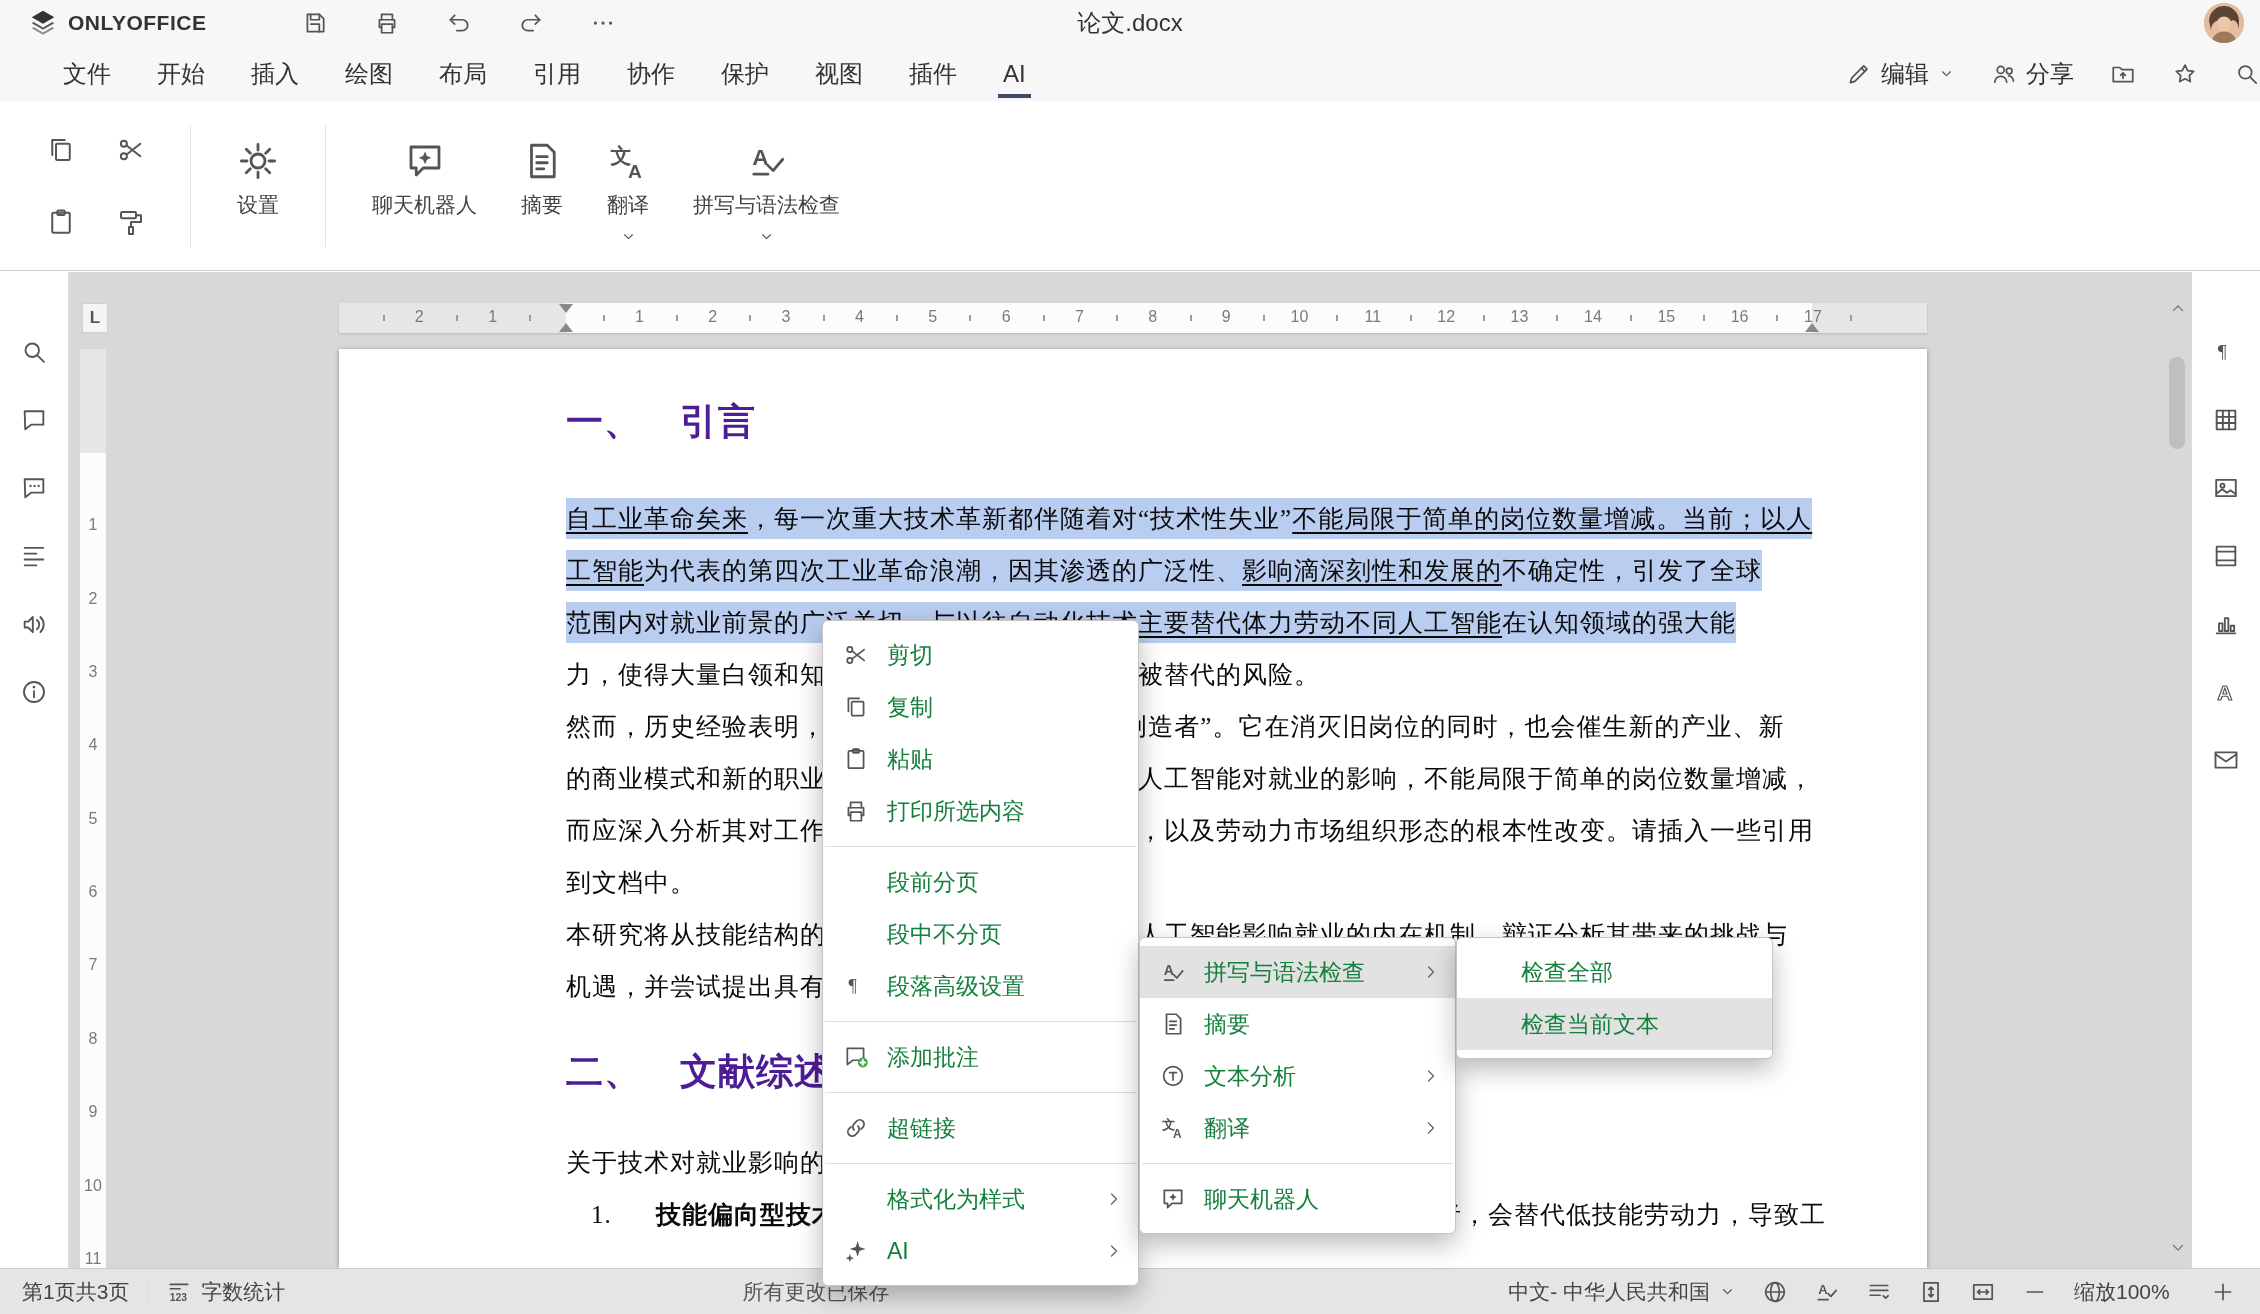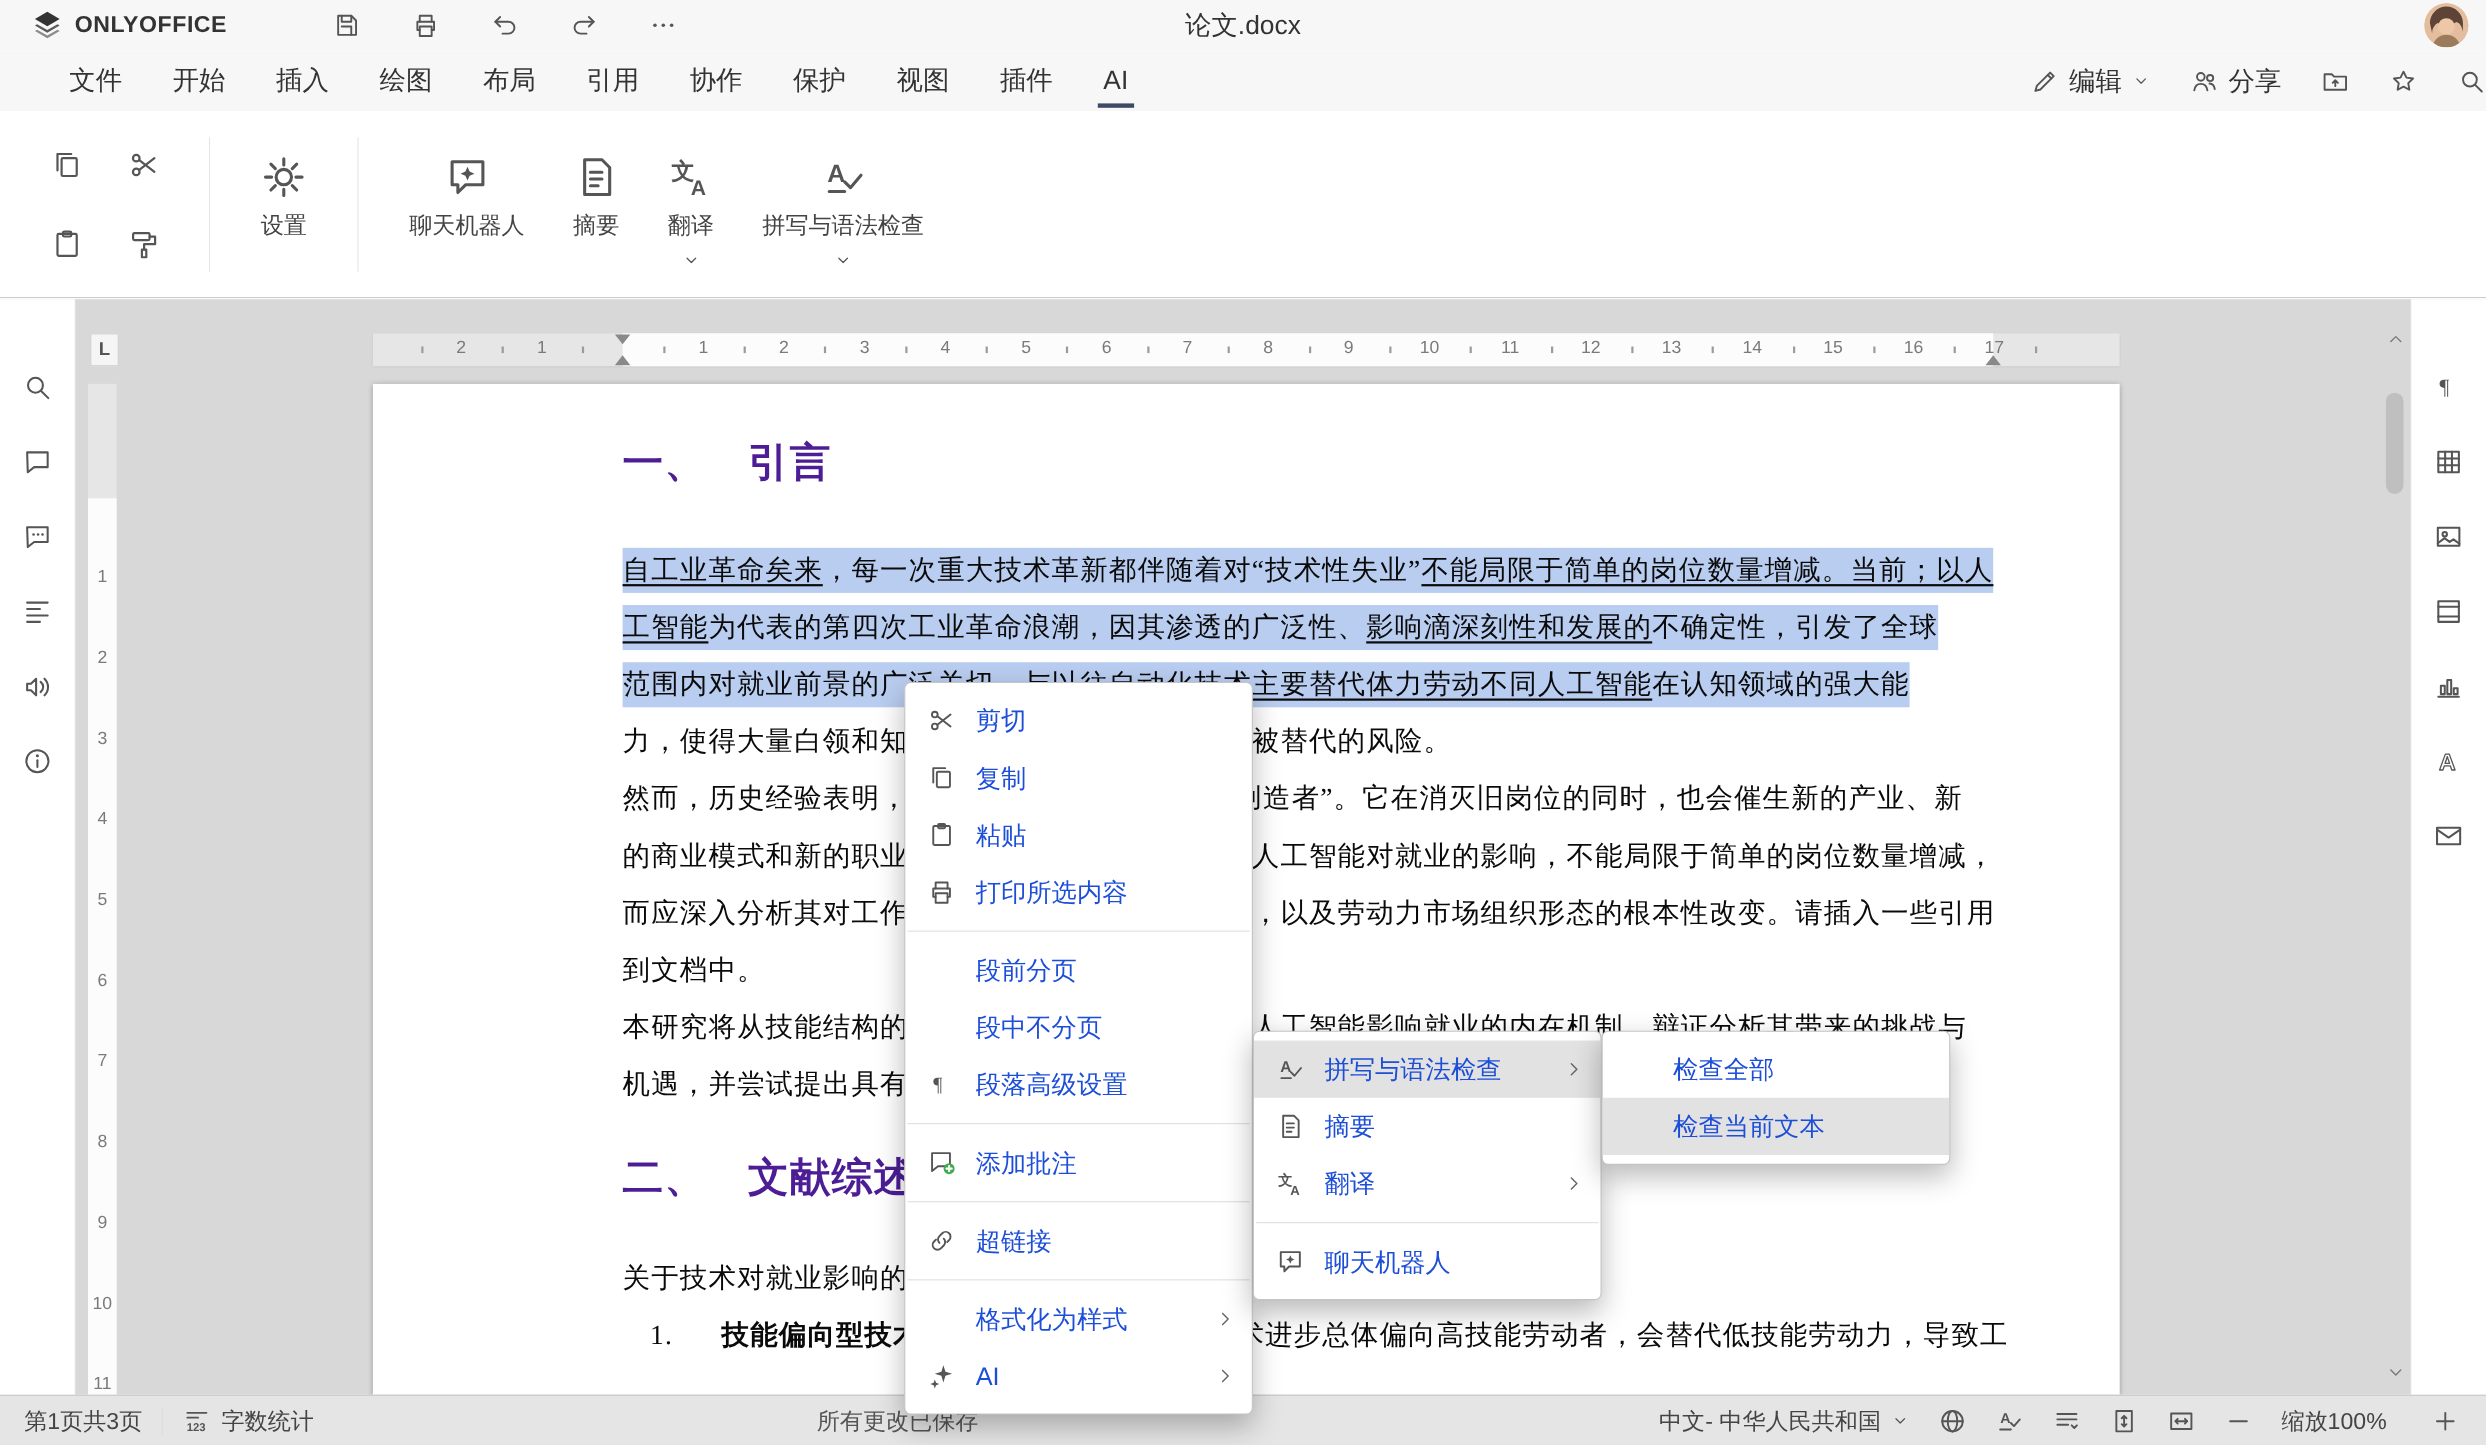--- a/index.html
+++ b/index.html
@@ -77,21 +77,21 @@
   .seltext{background:#b9cdf0;padding:7px 0;}
   .useg{text-decoration:underline;text-decoration-thickness:1.5px;text-underline-offset:5px;}
   .bseg{font-weight:bold;}
 
   
   .menu{position:absolute;width:317px;background:#fff;border:1px solid #c4c4c4;border-radius:6px;
         box-shadow:0 10px 26px rgba(0,0,0,.28);padding:8px 0;z-index:60;box-sizing:border-box;}
   #menu1{left:822px;top:620px;}
   #menu2{left:1139px;top:937px;}
   #menu3{left:1456px;top:937px;}
-  .mi{display:flex;align-items:center;height:52px;padding:0 14px 0 18px;font-size:23px;color:#1d4ed8;}
+  .mi{display:flex;align-items:center;height:52px;padding:0 14px 0 18px;font-size:23px;color:#15803d;}
   .mi.hl{background:#e2e2e2;}
   .mi-ic{width:30px;height:30px;margin-right:16px;flex:none;display:flex;align-items:center;justify-content:center;}
   .mi-label{flex:1;white-space:nowrap;}
   .mi-arrow{flex:none;margin-left:8px;display:flex;}
   .mi-arrow .ic{width:20px;height:20px;stroke:#666;}
   .msep{height:1px;background:#dedede;margin:9px 2px;}
 
   
   .statusbar{position:absolute;left:0;top:1268px;width:2260px;height:46px;background:#e5e5e5;border-top:1px solid #cacaca;
              display:flex;align-items:center;font-size:21px;color:#444;box-sizing:border-box;}
@@ -609,20 +609,34 @@
             <path d="M6 3h9l4 4v14H6z"></path>
             <path d="M9 9.5h6M9 13h6M9 16.5h4"></path>
           </svg>
         </span>
          <span class="mi-label">摘要</span>
 
        </div>
       <div class="mi ">
          <span class="mi-ic">
           <svg class="ic" viewBox="0 0 24 24">
+            <circle cx="12" cy="12" r="8.6"></circle>
+            <path d="M8.8 8.8h6.4M12 8.8v7"></path>
+          </svg>
+        </span>
+         <span class="mi-label">文本分析</span>
+         <span class="mi-arrow">
+          <svg class="ic" viewBox="0 0 24 24">
+            <path d="M9 6l6 6-6 6"></path>
+          </svg>
+        </span>
+       </div>
+      <div class="mi ">
+         <span class="mi-ic">
+          <svg class="ic" viewBox="0 0 24 24">
             <text x="2" y="13" font-size="12" fill="#555" stroke="none" font-weight="bold">文</text>
             <text x="12" y="21.5" font-size="11" fill="#555" stroke="none" font-weight="bold">A</text>
             <path d="M4 17l-1.5 4M4 17l1.5 4" stroke-width="0"></path>
           </svg>
         </span>
          <span class="mi-label">翻译</span>
          <span class="mi-arrow">
           <svg class="ic" viewBox="0 0 24 24">
             <path d="M9 6l6 6-6 6"></path>
           </svg>

